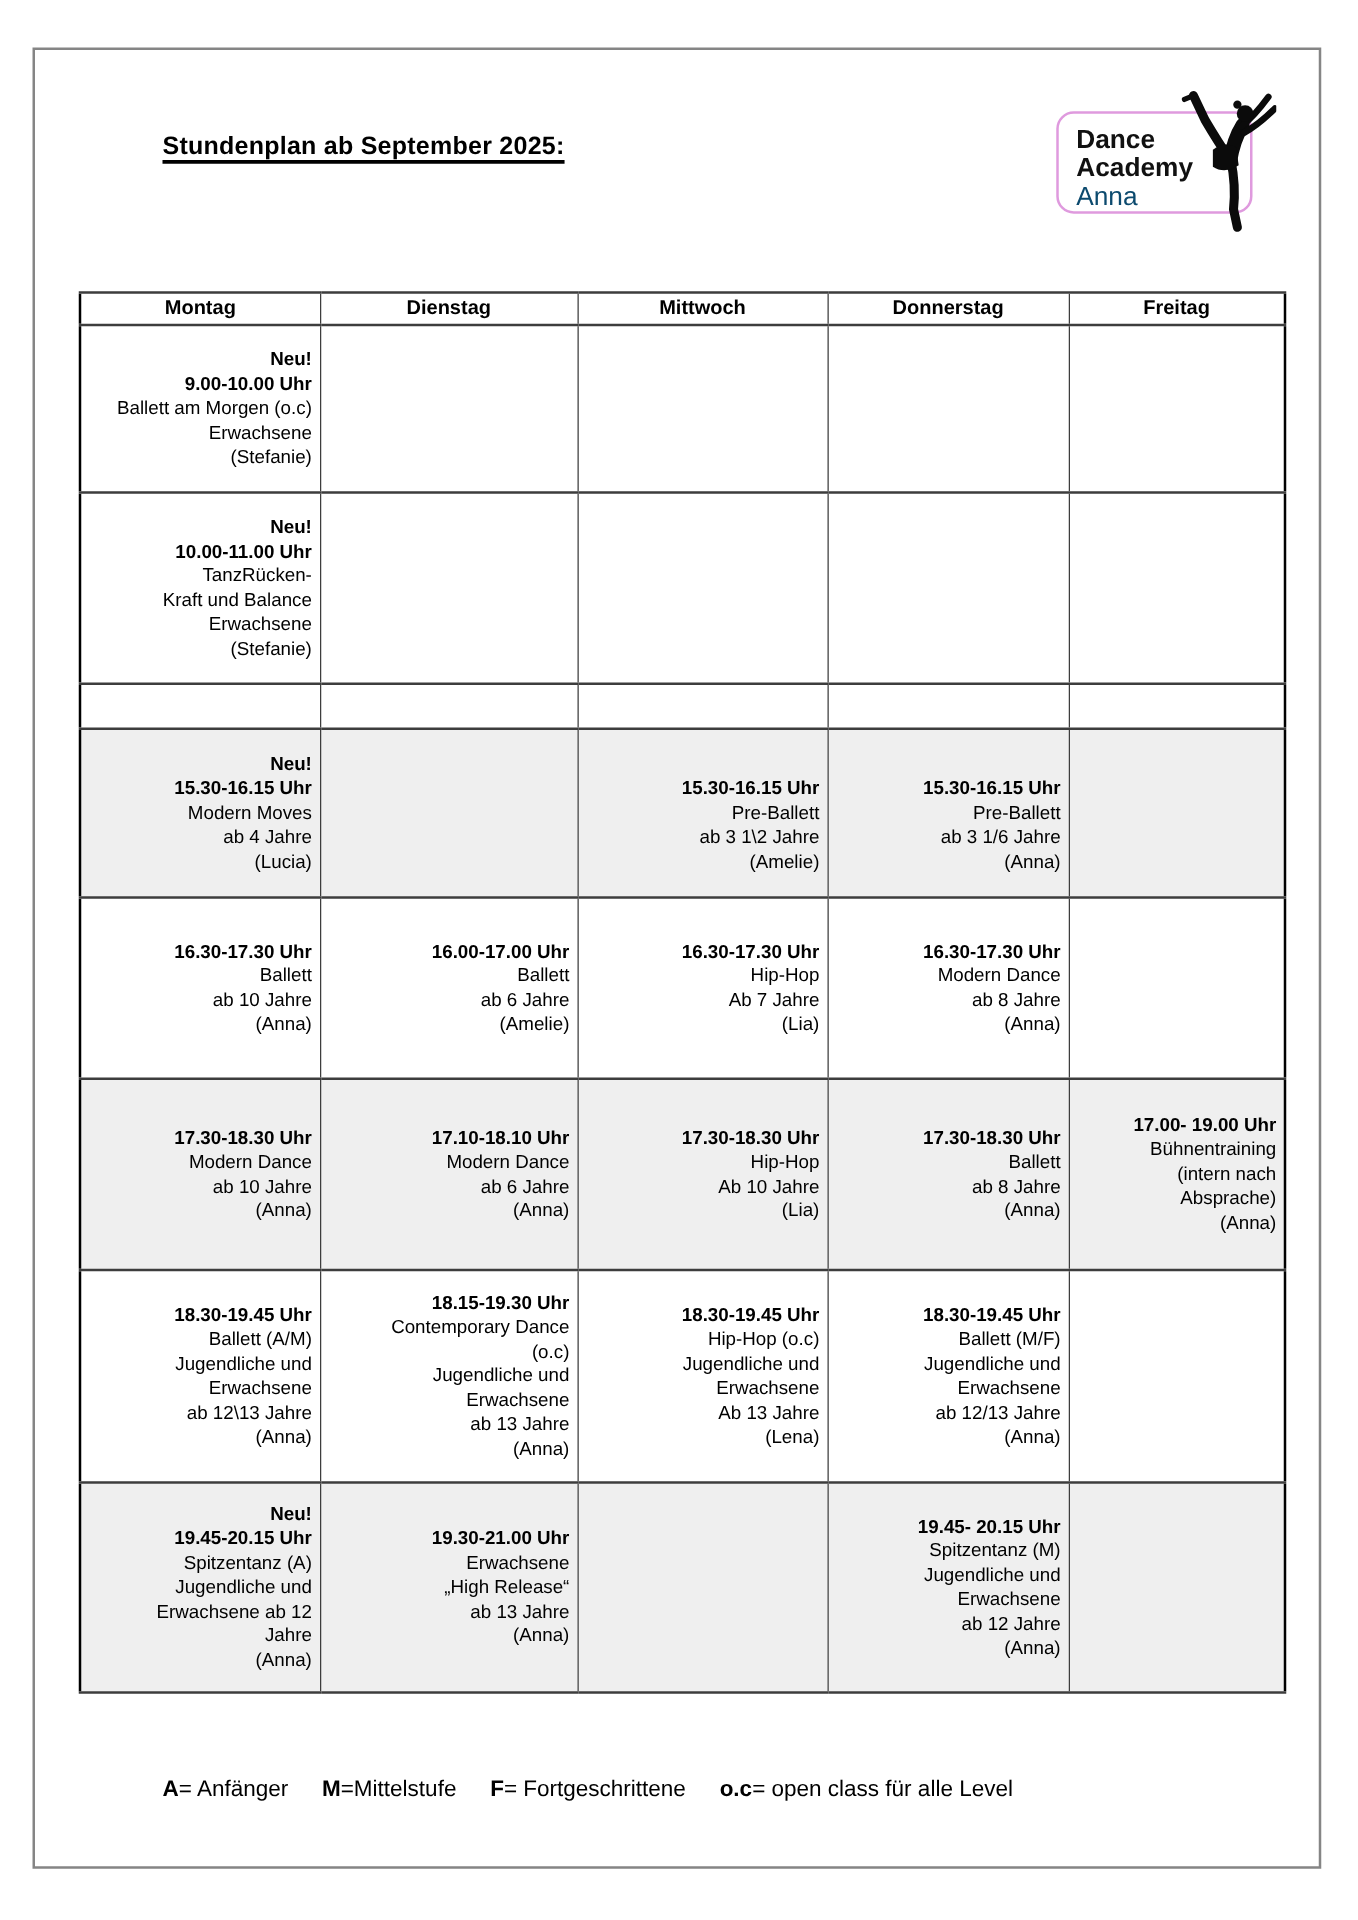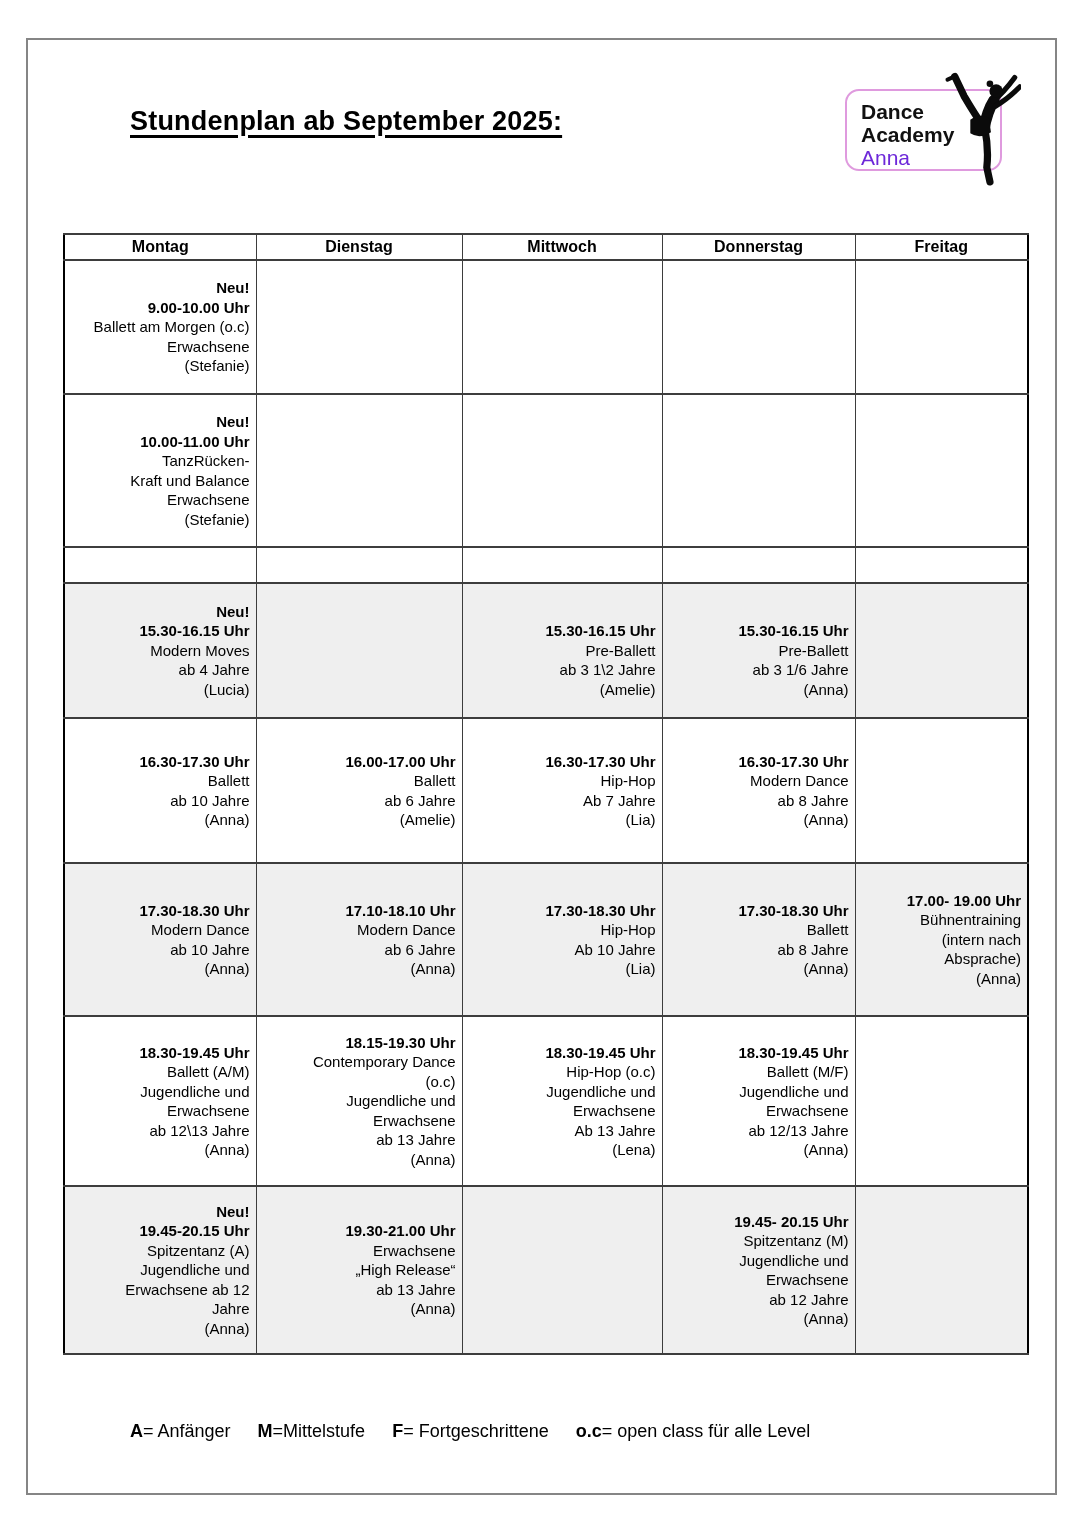--- a/index.html
+++ b/index.html
@@ -7,32 +7,32 @@
     width: 1086px; height: 1536px; position: relative;
     font-family: "Liberation Sans", sans-serif; color: #000;
   }
   .page {
     position: absolute; left: 26px; top: 38px;
     width: 1027px; height: 1453px;
     border: 2px solid #858585; background: #fff;
   }
   .title {
     position: absolute; left: 102px; top: 66px;
-    font-size: 27px; font-weight: bold; letter-spacing: 0.2px;
+    font-size: 20px; font-weight: bold; letter-spacing: 0.2px;
     text-decoration: underline; text-decoration-thickness: 2.5px; text-underline-offset: 5px;
   }
   
   .logo-box {
     position: absolute; left: 817px; top: 49px;
     width: 157px; height: 82px; box-sizing: border-box;
     border: 2.5px solid #df9ade; border-radius: 14px;
     padding: 9px 0 0 14px; background: #fff;
   }
   .logo-box .l1, .logo-box .l2 { font-size: 21px; font-weight: bold; line-height: 23px; color: #111; }
-  .logo-box .l3 { font-size: 21px; line-height: 23px; color: #6d28d9; }
+  .logo-box .l3 { font-size: 21px; line-height: 23px; color: #0c4a6e; }
   .dancer { position: absolute; left: 905px; top: 22px; }
   
   table.schedule {
     position: absolute; left: 35px; top: 193px;
     border-collapse: collapse; table-layout: fixed;
     border: 2px solid #000;
   }
   table.schedule th, table.schedule td {
     border: solid #3d3d3d; border-width: 2px 1px;
     text-align: center; vertical-align: middle;

